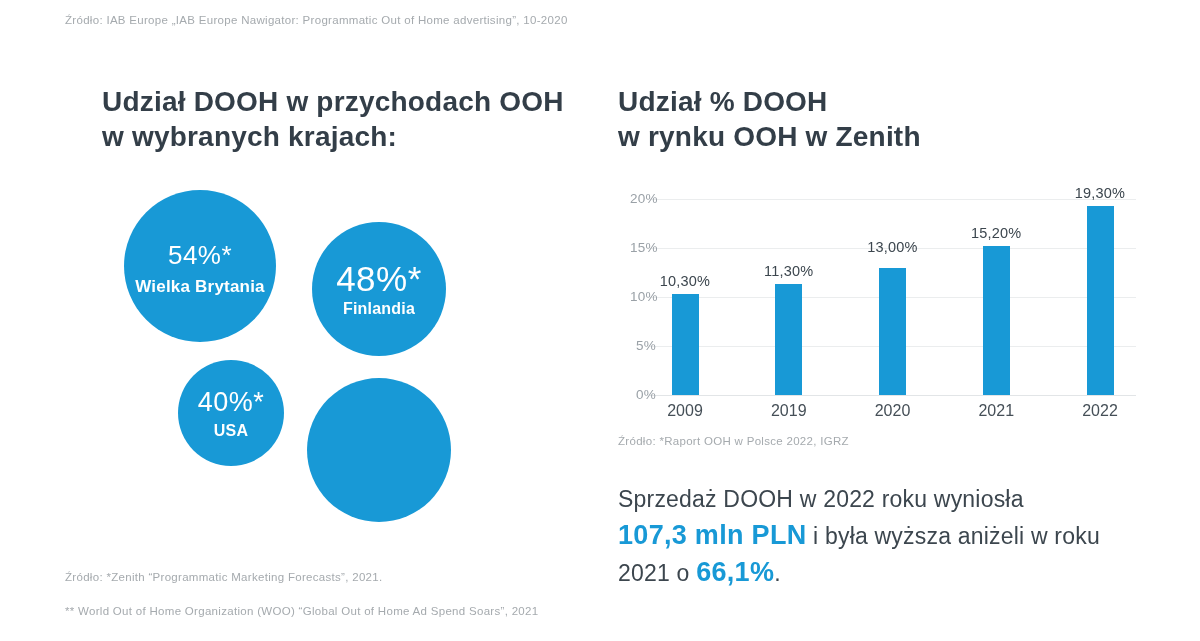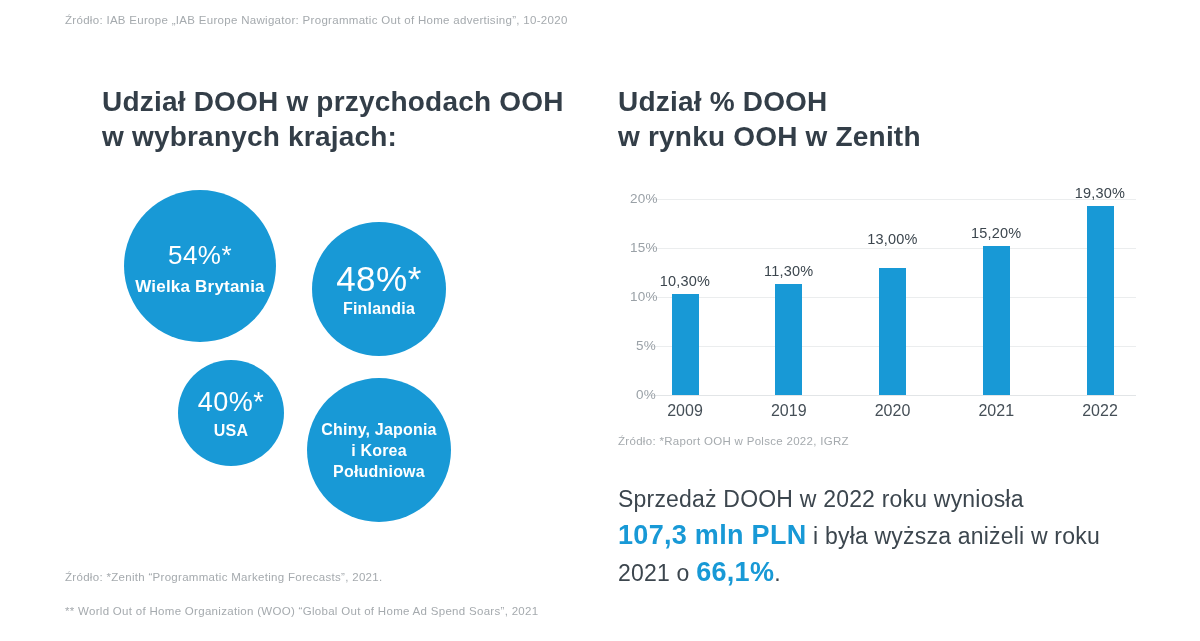--- a/index.html
+++ b/index.html
@@ -118,23 +118,20 @@
     <div class="value">48%*</div>
     <div class="label">Finlandia</div>
   </div>
 
   <div class="bubble bubble-usa">
     <div class="value">40%*</div>
     <div class="label">USA</div>
   </div>
 
   <div class="bubble bubble-asia">
-    <div class="label">Chiny, Japonia
-i Korea
-Południowa</div>
   </div>
 
   <div class="source-text left-source">
     <div>Źródło: *Zenith “Programmatic Marketing Forecasts”, 2021.</div>
     <div>** World Out of Home Organization (WOO) “Global Out of Home Ad Spend Soars”, 2021</div>
   </div>
 
   <div class="section-title right-title">
     <div>Udział % DOOH</div>
     <div>w rynku OOH w Zenith</div>
@@ -152,21 +149,21 @@
         <div class="ytick" style="top: 53px;">15%</div>
         <div class="gridline" style="left: 32px; top: 13px; width: 486px;"></div>
         <div class="ytick" style="top: 4px;">20%</div>
         <div class="bar" style="left: 53.5px; top: 108.06px; width: 27px; height: 100.94px; background: rgb(24, 153, 214);"></div>
         <div class="bar-value" style="left: 22px; top: 86.06px;">10,30%</div>
         <div class="xtick" style="left: 35px; top: 215px;">2009</div>
         <div class="bar" style="left: 157.25px; top: 98.26px; width: 27px; height: 110.74px; background: rgb(24, 153, 214);"></div>
         <div class="bar-value" style="left: 125.75px; top: 76.26px;">11,30%</div>
         <div class="xtick" style="left: 138.75px; top: 215px;">2019</div>
         <div class="bar" style="left: 261px; top: 81.6px; width: 27px; height: 127.4px; background: rgb(24, 153, 214);"></div>
-        <div class="bar-value" style="left: 229.5px; top: 44px;">13,00%</div>
+        <div class="bar-value" style="left: 229.5px; top: 52px;">13,00%</div>
         <div class="xtick" style="left: 242.5px; top: 215px;">2020</div>
         <div class="bar" style="left: 364.75px; top: 60.04px; width: 27px; height: 148.96px; background: rgb(24, 153, 214);"></div>
         <div class="bar-value" style="left: 333.25px; top: 38.04px;">15,20%</div>
         <div class="xtick" style="left: 346.25px; top: 215px;">2021</div>
         <div class="bar" style="left: 468.5px; top: 19.86px; width: 27px; height: 189.14px; background: rgb(24, 153, 214);"></div>
         <div class="bar-value" style="left: 437px; top: -2.14px;">19,30%</div>
         <div class="xtick" style="left: 450px; top: 215px;">2022</div>
       </div>
   </div>
 

